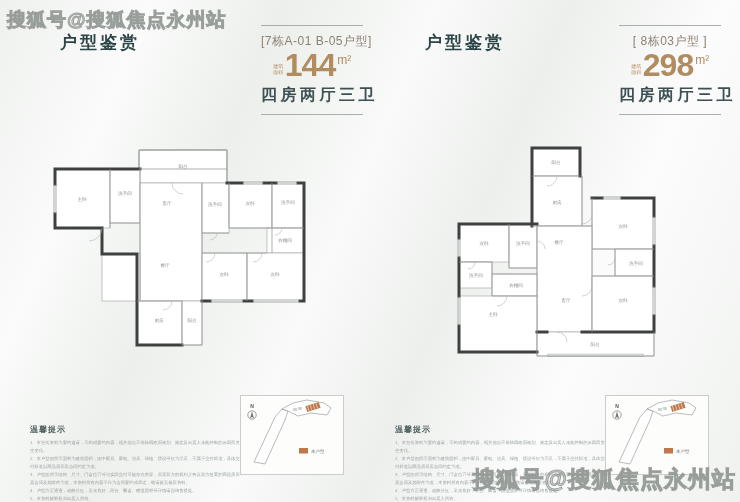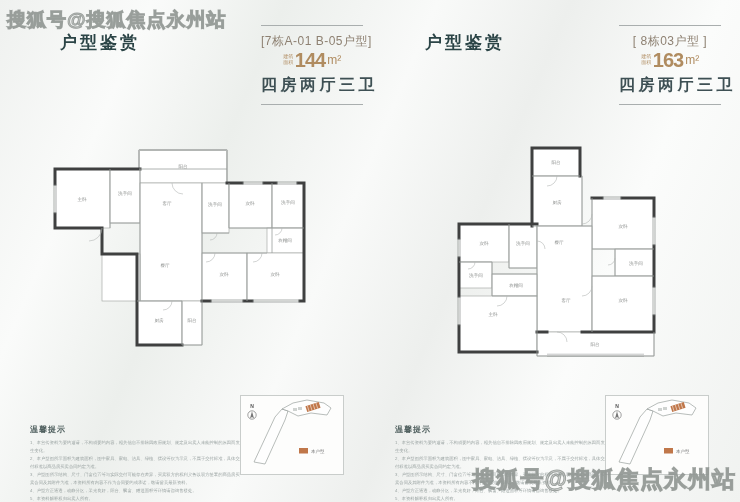--- a/index.html
+++ b/index.html
@@ -12,22 +12,22 @@
   .panel-l{left:20px;}
   .panel-r{left:385px;}
   .panel-title{position:absolute;left:12px;top:11px;font-size:17px;font-weight:bold;color:#2c4547;letter-spacing:3px;margin-left:28px;}
   .spec{position:absolute;top:5px;width:102px;text-align:center;}
   .panel-l .spec{left:241px;}
   .panel-r .spec{left:234px;}
   .rule{border-top:1px solid #a9aeae;height:0;}
   .unit-label{font-size:12px;color:#8e8172;margin:7px 0 2px;letter-spacing:.5px;white-space:nowrap;}
   .area-row{display:flex;justify-content:center;align-items:flex-end;color:#b08c60;}
   .area-prefix{display:inline-block;width:11px;font-size:5px;line-height:1.25;margin:0 1px 4px 0;word-break:break-all;text-align:center;}
-  .area-value{font-size:20px;font-weight:bold;line-height:.85;letter-spacing:-1px;}
-  .area-unit{font-size:12px;margin:0 0 2px 2px;}
+  .area-value{font-size:32px;font-weight:bold;line-height:.85;letter-spacing:-1px;}
+  .area-unit{font-size:12px;margin:0 0 12px 2px;}
   .layout-text{font-size:16px;color:#3e5054;letter-spacing:3.5px;margin:6px 0 8px;white-space:nowrap;font-weight:bold;}
   .plan{position:absolute;}
   .panel-l .plan{left:32px;top:128px;width:292px;height:212px;}
   .panel-r .plan{left:62px;top:126px;width:262px;height:218px;}
   .notes{position:absolute;left:10px;top:404px;width:210px;}
   .notes-heading{font-size:8px;font-weight:bold;color:#50605f;letter-spacing:1px;margin-bottom:4px;}
   .notes-lines{width:292px;transform:scale(.72);transform-origin:left top;font-size:6px;line-height:1.85;color:#9aa3a2;}
   .sitebox{position:absolute;left:220px;top:375px;width:102px;height:78px;border:1px solid #c9cdcb;background:#fdfdfc;}
   .watermark{position:absolute;font-weight:bold;letter-spacing:1px;color:rgba(187,190,187,.6);-webkit-text-stroke:1px rgba(138,144,140,.8);white-space:nowrap;z-index:9;}
   .wm-tl{left:7px;top:7px;font-size:19px;}
@@ -150,21 +150,21 @@
 </div>
 
 <div class="panel panel-r">
   <div class="panel-title">户型鉴赏</div>
 
   <div class="spec">
     <div class="rule"></div>
     <div class="unit-label">[ 8栋03户型 ]</div>
     <div class="area-row">
       <span class="area-prefix">建筑面积</span>
-      <span class="area-value">163</span>
+      <span class="area-value">298</span>
       <span class="area-unit">m²</span>
     </div>
     <div class="layout-text">四房两厅三卫</div>
     <div class="rule"></div>
   </div>
 
   <svg class="plan" viewBox="0 0 262 218">
     <g>
       <rect class="room" x="85" y="2" width="48" height="28"></rect>
       <rect class="room" x="85" y="30" width="50" height="50"></rect>

